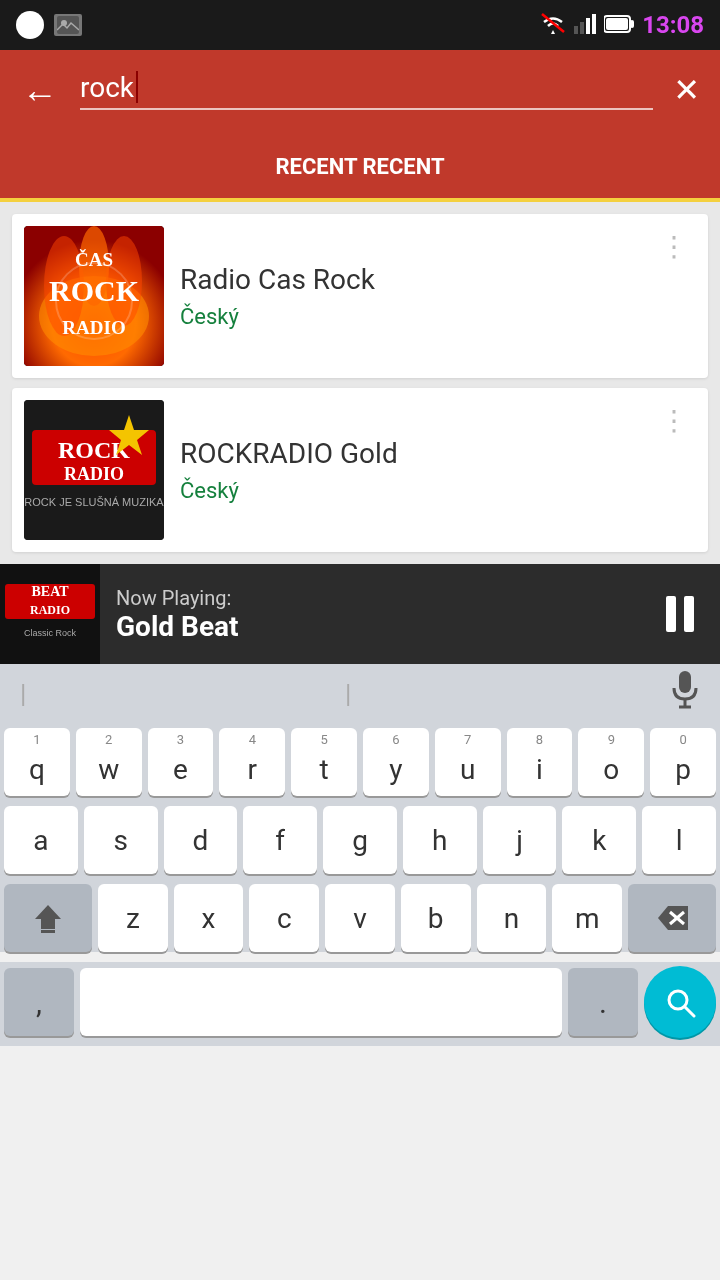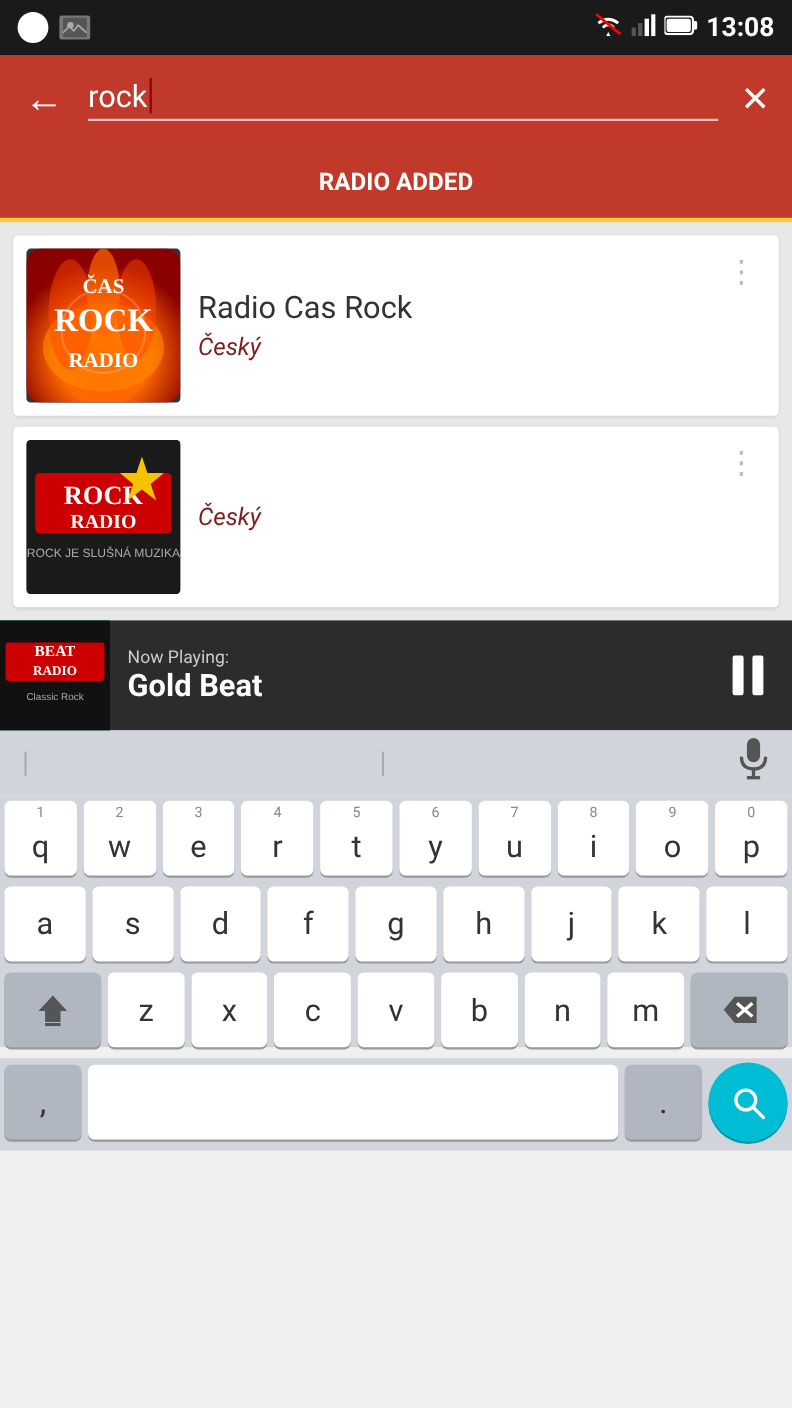--- a/index.html
+++ b/index.html
@@ -45,21 +45,21 @@
     .status-bar-right {
       display: flex;
       align-items: center;
       gap: 8px;
       color: white;
       font-size: 22px;
     }
     .status-time {
       font-size: 24px;
       font-weight: bold;
-      color: #ffffff;
+      color: #d946ef;
     }
 
     
     .search-bar {
       width: 100%;
       height: 80px;
       background: #c0392b;
       display: flex;
       align-items: center;
       padding: 0 20px;
@@ -154,22 +154,21 @@
       flex: 1;
     }
     .station-name {
       font-size: 28px;
       font-weight: 400;
       color: #333;
       margin-bottom: 8px;
     }
     .station-genre {
       font-size: 22px;
-      color: #7f1d1d;
-      font-style: italic;
+      color: #15803d;
     }
     .station-more-btn {
       position: absolute;
       top: 12px;
       right: 12px;
       color: #bbb;
       font-size: 28px;
       cursor: pointer;
       padding: 4px 8px;
     }
@@ -190,21 +189,21 @@
       background: #15803d;
       display: flex;
       align-items: center;
       justify-content: center;
     }
     .now-playing-info {
       flex: 1;
       padding: 0 16px;
     }
     .now-playing-label {
-      font-size: 16px;
+      font-size: 20px;
       color: #ccc;
     }
     .now-playing-title {
       font-size: 28px;
       font-weight: bold;
       color: white;
     }
     .now-playing-pause {
       width: 80px;
       height: 100px;
@@ -368,29 +367,29 @@
 
 <style>
 @keyframes blink {
   0%, 100% { opacity: 1; }
   50% { opacity: 0; }
 }
 </style>
 
 <div class="tabs">
   <div class="tab tab-active">
-    <span>RADIO ADDED</span>
+    <span>RECENT RECENT</span>
   </div>
 </div>
 
 <div class="content">
 
   <div class="station-card">
     <div class="station-logo">
-      <div style="background: radial-gradient(ellipse at center, #ff6a00 0%, #cc3300 40%, #8b0000 100%); width:140px; height:140px; border-radius:14px; display:flex; align-items:center; justify-content:center; position:relative; overflow:hidden;">
+      <div style="background: radial-gradient(ellipse at center, #ff6a00 0%, #cc3300 40%, #8b0000 100%); width:140px; height:140px; border-radius:4px; display:flex; align-items:center; justify-content:center; position:relative; overflow:hidden;">
         <svg width="140" height="140" viewBox="0 0 140 140">
 
           <defs>
             <radialGradient id="flameGrad" cx="50%" cy="70%" r="60%">
               <stop offset="0%" stop-color="#ff4500"></stop>
               <stop offset="50%" stop-color="#ff6a00"></stop>
               <stop offset="100%" stop-color="#8b0000"></stop>
             </radialGradient>
           </defs>
           <rect width="140" height="140" fill="url(#flameGrad)"></rect>
@@ -423,20 +422,21 @@
         <rect x="8" y="30" width="124" height="55" rx="4" fill="#cc0000"></rect>
         <text x="70" y="58" text-anchor="middle" font-family="Impact, Arial Black" font-size="24" fill="white" font-weight="bold">ROCK</text>
         <text x="70" y="80" text-anchor="middle" font-family="Impact, Arial Black" font-size="18" fill="white" font-weight="bold">RADIO</text>
 
         <polygon points="105,15 110,30 125,30 113,40 118,55 105,45 92,55 97,40 85,30 100,30" fill="#f4c400"></polygon>
 
         <text x="70" y="106" text-anchor="middle" font-family="Arial" font-size="11" fill="#aaa">ROCK JE SLUŠNÁ MUZIKA</text>
       </svg>
     </div>
     <div class="station-info">
+      <div class="station-name">ROCKRADIO Gold</div>
       <div class="station-genre">Český</div>
     </div>
     <div class="station-more-btn">⋮</div>
   </div>
 
 </div>
 
 <div class="now-playing">
   <div class="now-playing-logo">
     <svg width="100" height="100" viewBox="0 0 100 100">

